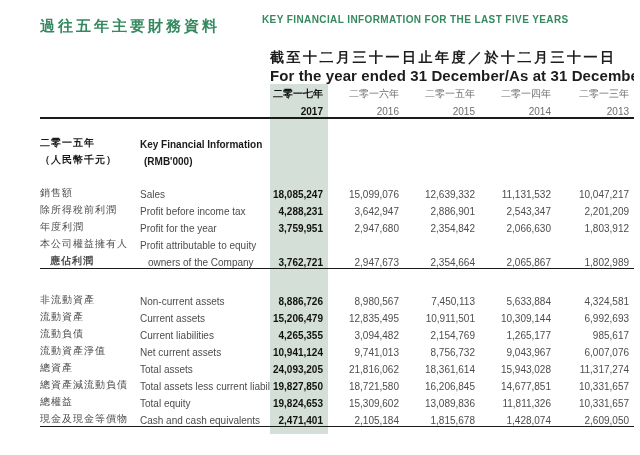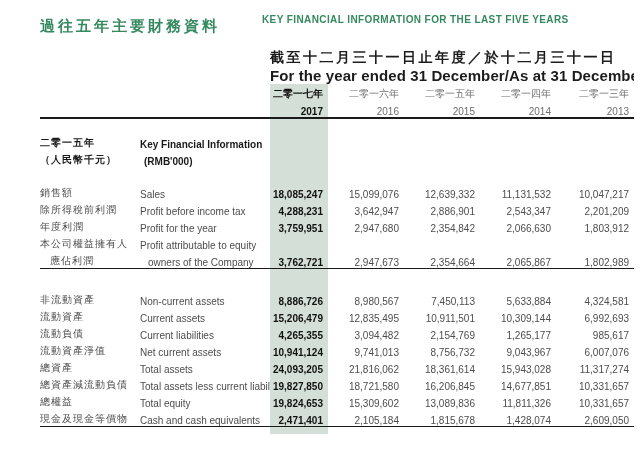--- a/index.html
+++ b/index.html
@@ -70,21 +70,21 @@
   .yn { color: #6e6e6e; }
   .yn17 { font-weight: bold; color: #111; }
   tr.h-yearnum td { border-bottom: 2px solid #1a1a1a; }
 
   .cell-zh { color: #4d4d4d; letter-spacing: 1px; }
   .cell-en { color: #4d4d4d; }
   .sec-b { font-weight: bold; color: #1a1a1a; }
   .pad-en { padding-left: 4px; }
 
   td.cell-val.y2017 { font-weight: bold; color: #111; }
-  .indent-zh { padding-left: 10px; }
+  .indent-zh { padding-left: 10px; font-weight: bold; }
   .indent-en { padding-left: 8px; }
 
   tr.rule-below td { border-bottom: 1.5px solid #1a1a1a; }
   tr.spacer td { height: auto; }
 </style>
 </head>
 <body>
 
 <div class="page">
 

